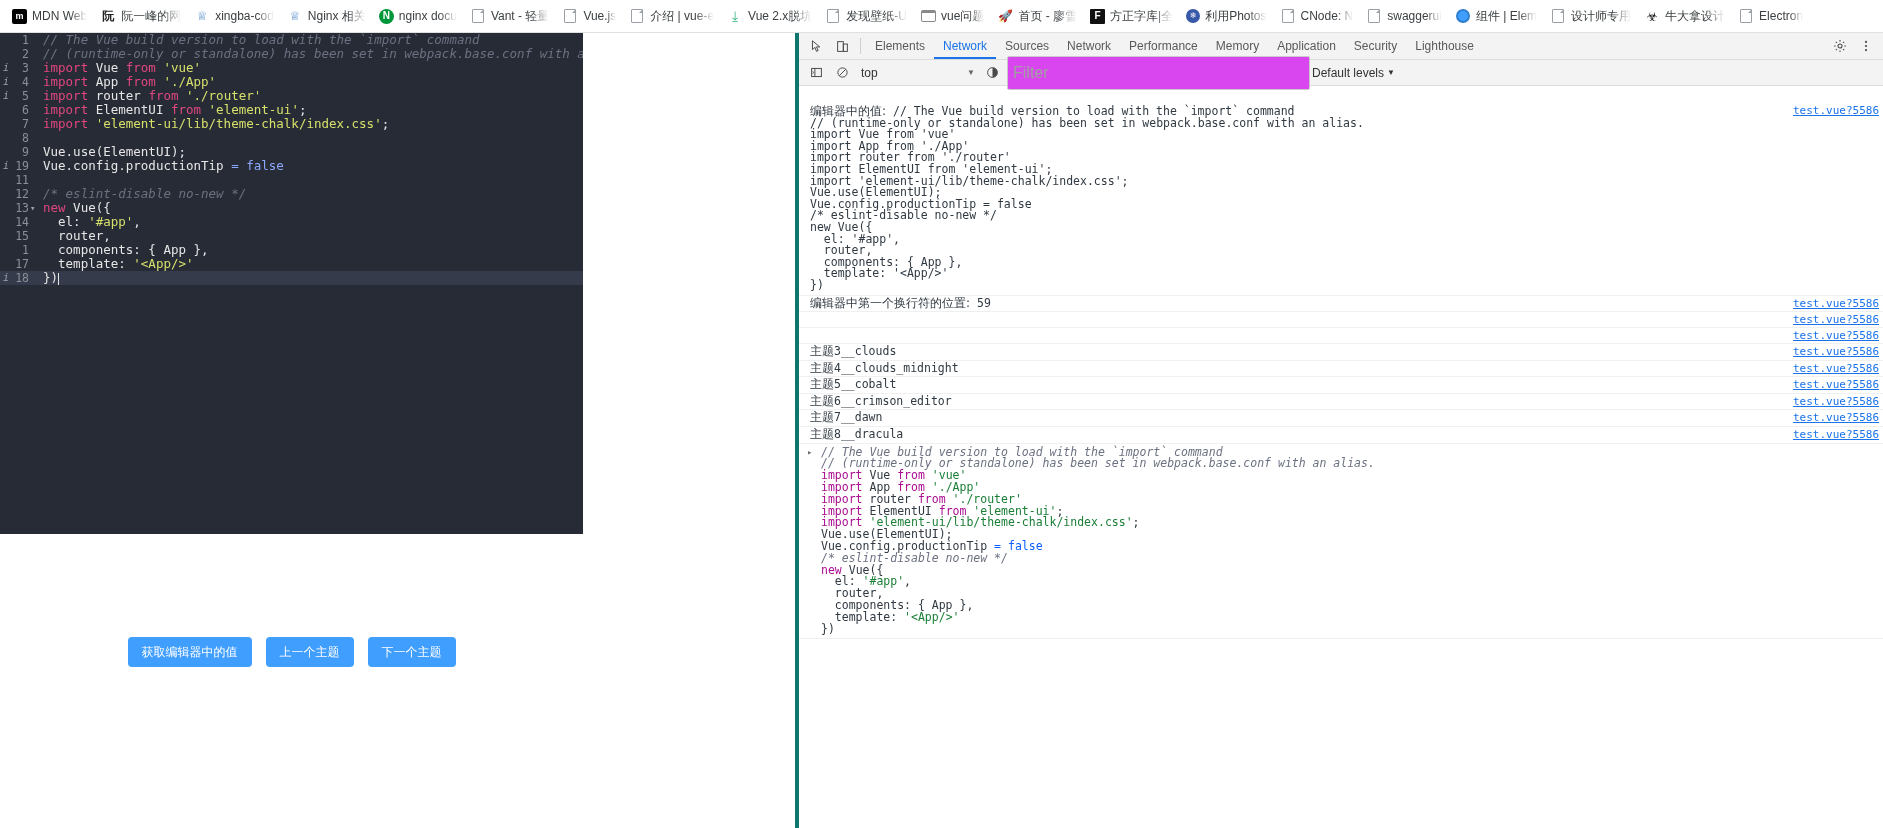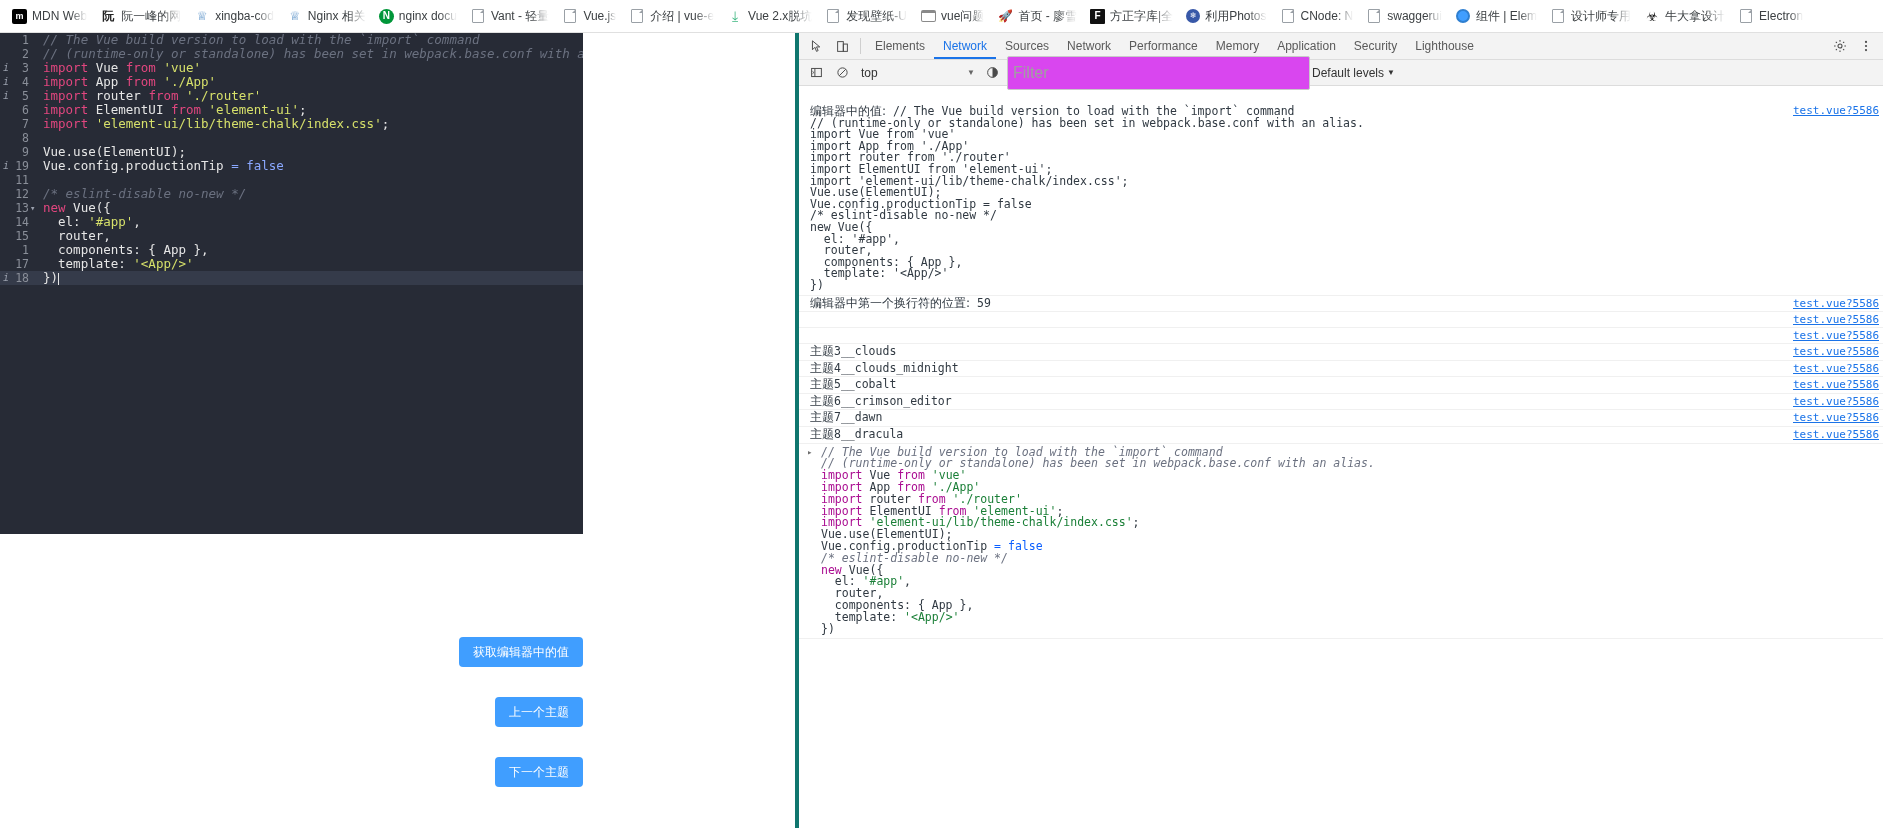--- a/index.html
+++ b/index.html
@@ -148,23 +148,22 @@
   .t-var  { color: #e6e6e6; }
   .t-blue { color: #8aa8ff; }
   .caret {
     display:inline-block; width:1px; height:12px;
     background:#e6e6e6; vertical-align:middle;
   }
 
   .btn-row {
     position: absolute; top: 604px; left: 0;
     width: 583px;
-    display: flex; justify-content: center; align-items: flex-end;
-    gap: 30px;
-    flex-direction: column;
+    display: flex; justify-content: center; align-items: flex-start;
+    gap: 14px;
   }
   .btn {
     background: #409eff;
     color: #ffffff;
     border: none;
     border-radius: 4px;
     font-size: 12px;
     font-family: "Liberation Sans", sans-serif;
     padding: 9px 14px;
     cursor: pointer;

